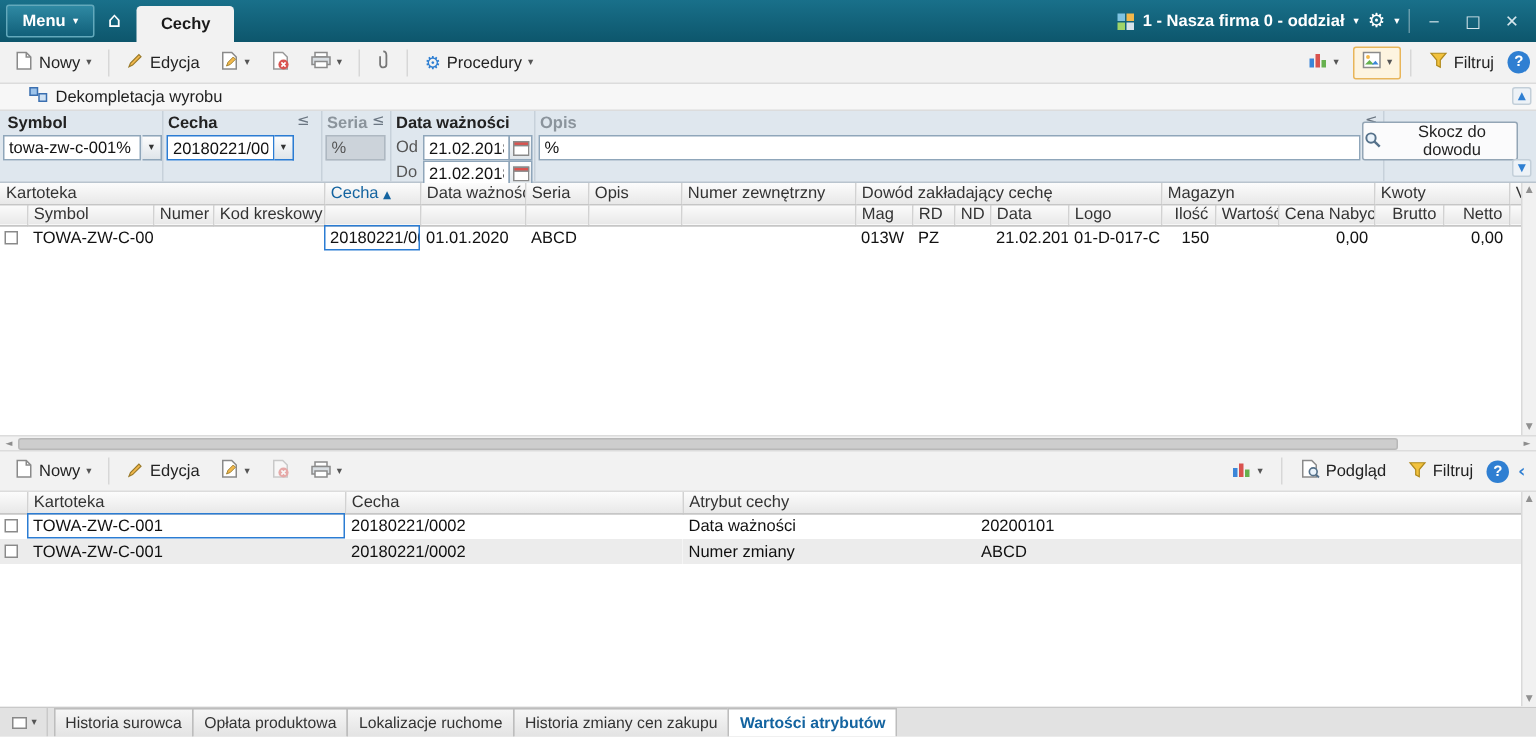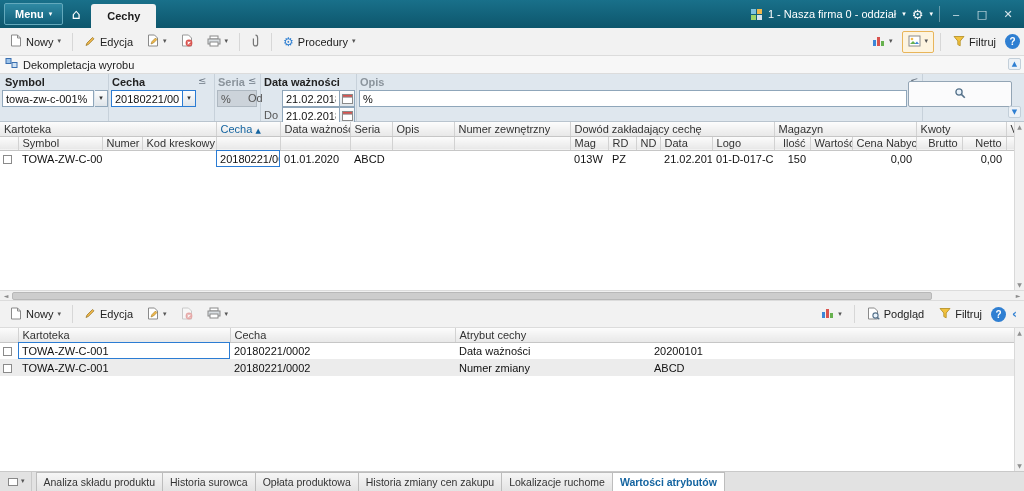--- a/index.html
+++ b/index.html
@@ -21,21 +21,21 @@
   
   .toolbar{height:28px;flex:0 0 28px;background:#f2f2f2;border-bottom:1px solid #dcdcdc;display:flex;align-items:center;padding:0 4px;gap:2px}
   .toolbar.second{height:27px;flex:0 0 27px}
   .tbtn{display:flex;align-items:center;gap:4px;height:22px;padding:0 5px;border:1px solid transparent;border-radius:2px;color:#222;cursor:default}
   .tbtn .caret{color:#555}
   .tsep{width:1px;height:18px;background:#d7d7d7;margin:0 3px}
   .tright{margin-left:auto;display:flex;align-items:center;gap:3px}
   .help{width:15px;height:15px;border-radius:50%;background:#2f7fd2;color:#fff;font-weight:bold;font-size:10px;display:flex;align-items:center;justify-content:center}
   .collapse{color:#2f7fd2;font-weight:bold;padding:0 3px;font-size:12px}
   
-  .strip{height:18px;flex:0 0 18px;background:#f7f7f7;border-bottom:1px solid #dcdcdc;display:flex;align-items:center;gap:5px;padding:0 5px;position:relative}
+  .strip{height:18px;flex:0 0 18px;background:#f7f7f7;border-bottom:1px solid #dcdcdc;display:flex;align-items:center;gap:5px;padding:0 19px;position:relative}
   
   .fpanel{height:48px;flex:0 0 48px;background:#dfe7ee;border-bottom:1px solid #b9c4ce;position:relative}
   .flabel{position:absolute;top:2px;font-weight:bold;color:#222}
   .flabel.dis{color:#8b949c;font-weight:bold}
   .fop{position:absolute;top:2px;color:#6b7682;font-size:10px}
   .fsep{position:absolute;top:0;bottom:0;width:1px;background:#c7d1da}
   .fld{position:absolute;height:17px;border:1px solid #8fa6ba;background:#fff;font:inherit;padding:0 3px;color:#111}
   .fld:disabled{background:#ccd3da;color:#555;border-color:#aeb8c1}
   .fld.focus{border-color:#2b7cd3}
   .combo-caret{position:absolute;height:17px;width:13px;border:1px solid #8fa6ba;border-left:none;background:linear-gradient(#fdfdfd,#dfe5ea);display:flex;align-items:center;justify-content:center;color:#333}
@@ -84,21 +84,21 @@
     <div class="tb-tab">
       <span>Cechy</span>
     </div>
     <div class="tb-right">
       <span class="appgrid">
           <i style="background:#7fc3e0"></i>
           <i style="background:#f2b84b"></i>
           <i style="background:#9fd468"></i>
           <i style="background:#d7e3ea"></i>
         </span>
-      <span style="font-weight:normal">1 - Nasza firma 0 - oddział</span>
+      <span style="font-weight:bold">1 - Nasza firma 0 - oddział</span>
       <span class="caret icon">▾</span>
       <span class="icon" style="font-size:13px">⚙</span>
       <span class="caret icon">▾</span>
       <span class="tb-sep"></span>
       <span class="winbtn">–</span>
       <span class="winbtn icon">□</span>
       <span class="winbtn icon">✕</span>
     </div>
   </div>
 
@@ -208,21 +208,21 @@
     <input class="fld focus" style="left: 111px; top: 16px; width: 72px;" value="20180221/0002">
     <span class="combo-caret" style="left:183px;top:16px;border-color:#2b7cd3">
         <span class="caret icon">▾</span>
       </span>
 
     <span class="flabel dis" style="left:218px">Seria</span>
     <span class="fop icon" style="left:248px">≤</span>
     <input class="fld" style="left: 217px; top: 16px; width: 40px;" disabled="" value="%">
 
     <span class="flabel" style="left:264px">Data ważności</span>
-    <span class="flbl2" style="left:248px;top:18px;color:#555">Od</span>
+    <span class="flbl2" style="left:264px;top:18px;color:#555">Od</span>
     <input class="fld" style="left: 282px; top: 16px; width: 58px;" value="21.02.2018">
     <span class="calbtn" style="left:339px;top:16px">
         <svg width="11" height="11">
           <rect x="0.5" y="1.5" width="10" height="9" fill="#fff" stroke="#8a8a8a"></rect>
           <rect x="0.5" y="1.5" width="10" height="2.6" fill="#d9534f" stroke="#8a8a8a"></rect>
         </svg>
       </span>
     <span class="flbl2" style="left:264px;top:35px;color:#555">Do</span>
     <input class="fld" style="left: 282px; top: 33px; width: 58px;" value="21.02.2018">
     <span class="calbtn" style="left:339px;top:33px">
@@ -234,20 +234,21 @@
 
     <span class="flabel dis" style="left:360px">Opis</span>
     <span class="fop icon" style="left:910px">≤</span>
     <input class="fld" style="left: 359px; top: 16px; width: 548px;" value="%">
 
     <button class="skocz">
       <span><svg width="12" height="12">
             <circle cx="5" cy="5" r="3.1" fill="#eaf3fb" stroke="#55718a" stroke-width="1.3"></circle>
             <line x1="7.4" y1="7.4" x2="10.8" y2="10.8" stroke="#55718a" stroke-width="1.6"></line>
           </svg></span>
+      <span>Skocz do dowodu</span>
     </button>
     <span class="chev icon" style="bottom:3px">▼</span>
   </div>
 
   <div class="gridwrap main">
     <table>
       <colgroup>
         <col style="width:18px">
           <col style="width:84px">
           <col style="width:40px">
@@ -447,21 +448,20 @@
       <span class="icon">▲</span>
       <span class="icon">▼</span>
     </div>
   </div>
 
   <div class="btabs">
     <span class="btab-icon">
       <span class="mini-sq"></span>
       <span class="caret icon">▾</span>
     </span>
-    <span class="btab">Analiza składu produktu</span>
     <span class="btab">Historia surowca</span>
     <span class="btab">Opłata produktowa</span>
+    <span class="btab">Lokalizacje ruchome</span>
     <span class="btab">Historia zmiany cen zakupu</span>
-    <span class="btab">Lokalizacje ruchome</span>
     <span class="btab active">Wartości atrybutów</span>
   </div>
 
 </div>
 
 </body></html>

